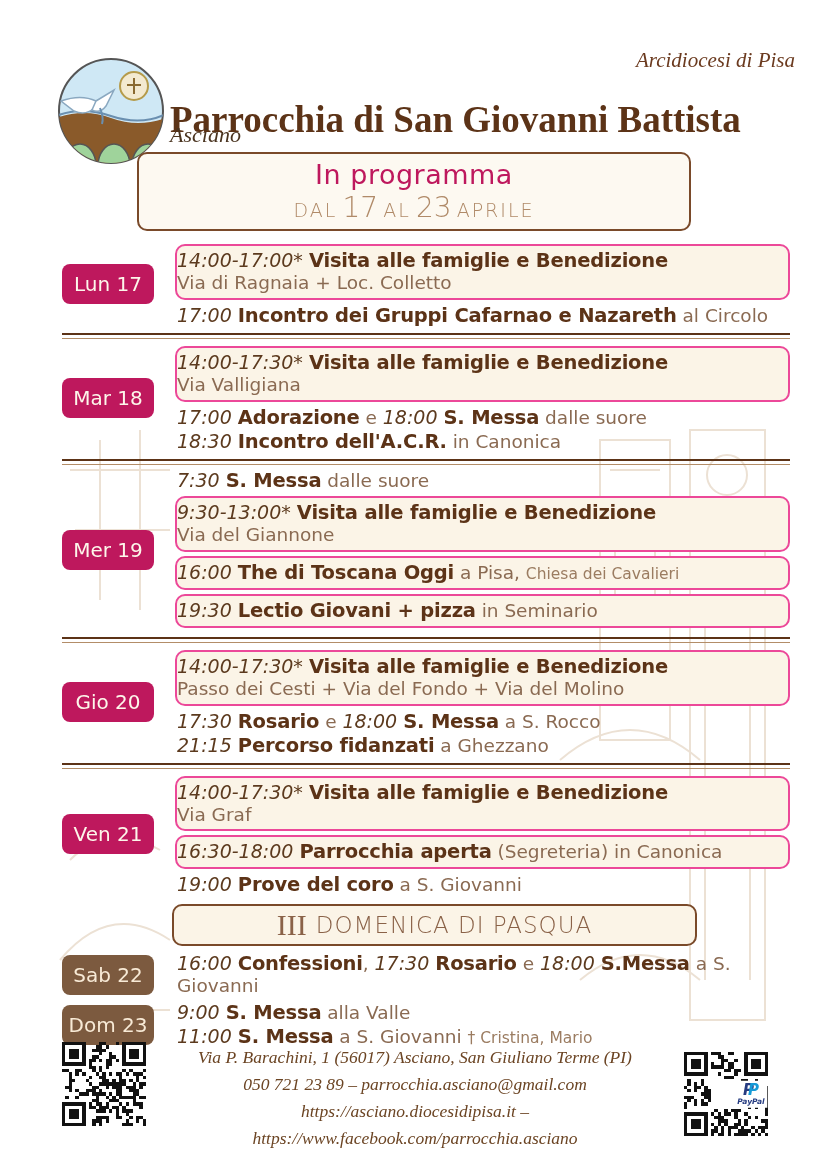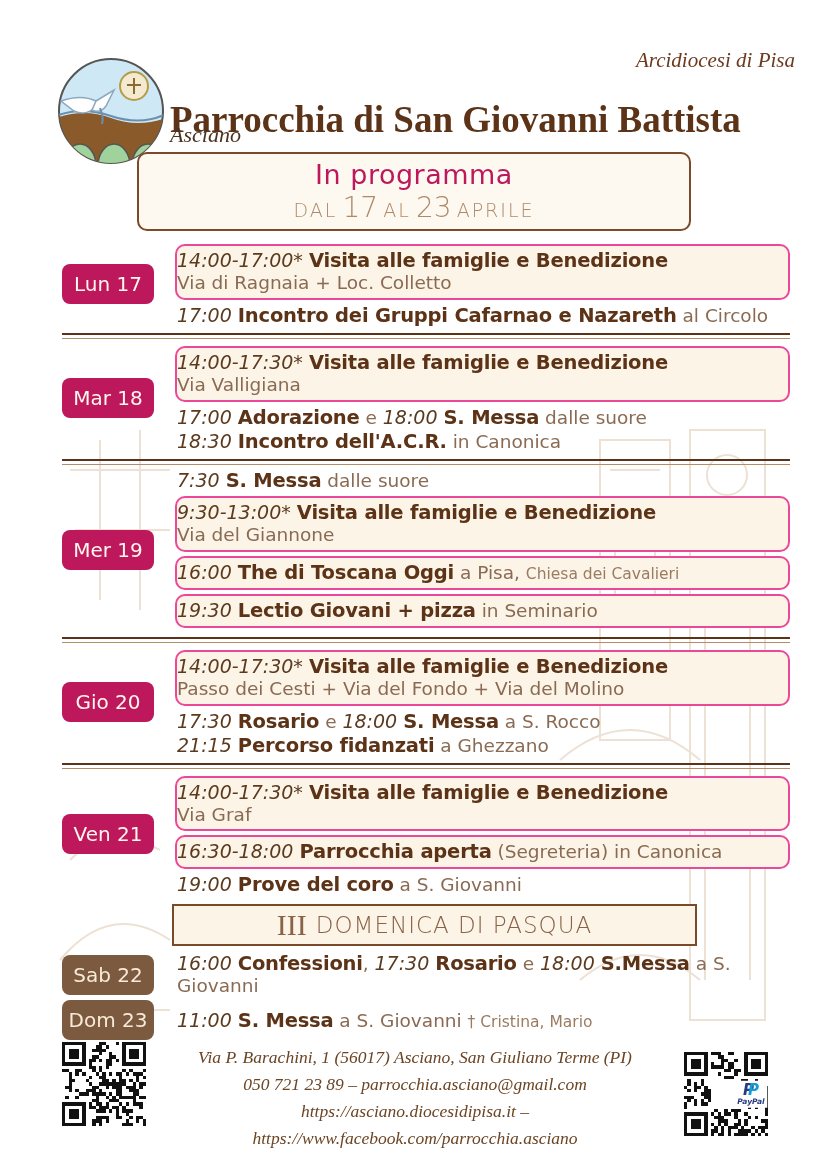--- a/index.html
+++ b/index.html
@@ -36,21 +36,21 @@
              padding:3px 12px 4px 0;margin:4px 0;}
   .plain-line{margin:1px 0 1px 2px;}
   .event-line{line-height:1.18;white-space:pre-wrap;}
   .seg{white-space:pre-wrap;}
   .seg.time{font-style:italic;color:#5c3a1e;font-size:19px;}
   .seg.bold{font-weight:bold;color:#5c3317;font-size:19.5px;letter-spacing:-0.2px;}
   .seg.plain{color:#8a6a52;font-size:18.5px;}
   .seg.small{color:#9b7c61;font-size:15.5px;}
   .divider{height:3px;border-top:2px solid #5c3317;border-bottom:1px solid #b38d68;
            margin:5px 0 3px 0;}
-  .banner{border:2px solid #7a4a2a;border-radius:0;background:#fbf4e7;
+  .banner{border:2px solid #7a4a2a;border-radius:10px;background:#fbf4e7;
           margin:7px 0 5px 110px;width:521px;height:38px;display:flex;align-items:center;
           justify-content:center;color:#8a6248;}
   .banner .roman{font-family:"Liberation Serif",serif;font-size:30px;margin-right:9px;}
   .banner .rest{font-size:23px;font-weight:200;letter-spacing:1px;}
   
   .footer{position:absolute;left:62px;top:1042px;width:706px;display:flex;align-items:flex-start;}
   .qr-wrap{flex:0 0 84px;position:relative;}
   .qr-wrap.right{margin-top:10px;}
   .qr-wrap svg{display:block;width:84px;height:84px;}
   .footer-text{flex:1;text-align:center;font-family:"Liberation Serif",serif;font-style:italic;
@@ -217,20 +217,23 @@
           <div class="plain-line">
             <div class="event-line"><span class="seg time">16:00 </span><span class="seg bold">Confessioni</span><span class="seg plain">, </span><span class="seg time">17:30 </span><span class="seg bold">Rosario</span><span class="seg plain"> e </span><span class="seg time">18:00 </span><span class="seg bold">S.Messa</span><span class="seg plain"> a S. Giovanni</span></div>
           </div>
         </div>
       </section>
       <section class="day-row">
         <div class="badge-col">
           <div class="day-badge dark">Dom 23</div>
         </div>
         <div class="events-col">
+          <div class="plain-line">
+            <div class="event-line"><span class="seg time">9:00 </span><span class="seg bold">S. Messa</span><span class="seg plain"> alla Valle</span></div>
+          </div>
           <div class="plain-line">
             <div class="event-line"><span class="seg time">11:00 </span><span class="seg bold">S. Messa</span><span class="seg plain"> a S. Giovanni </span><span class="seg small">† Cristina, Mario</span></div>
           </div>
         </div>
       </section>
     </div>
 
   <div class="footer">
     <div class="qr-wrap">
       <svg id="qr-left" viewBox="0 0 25 25" shape-rendering="crispEdges">

